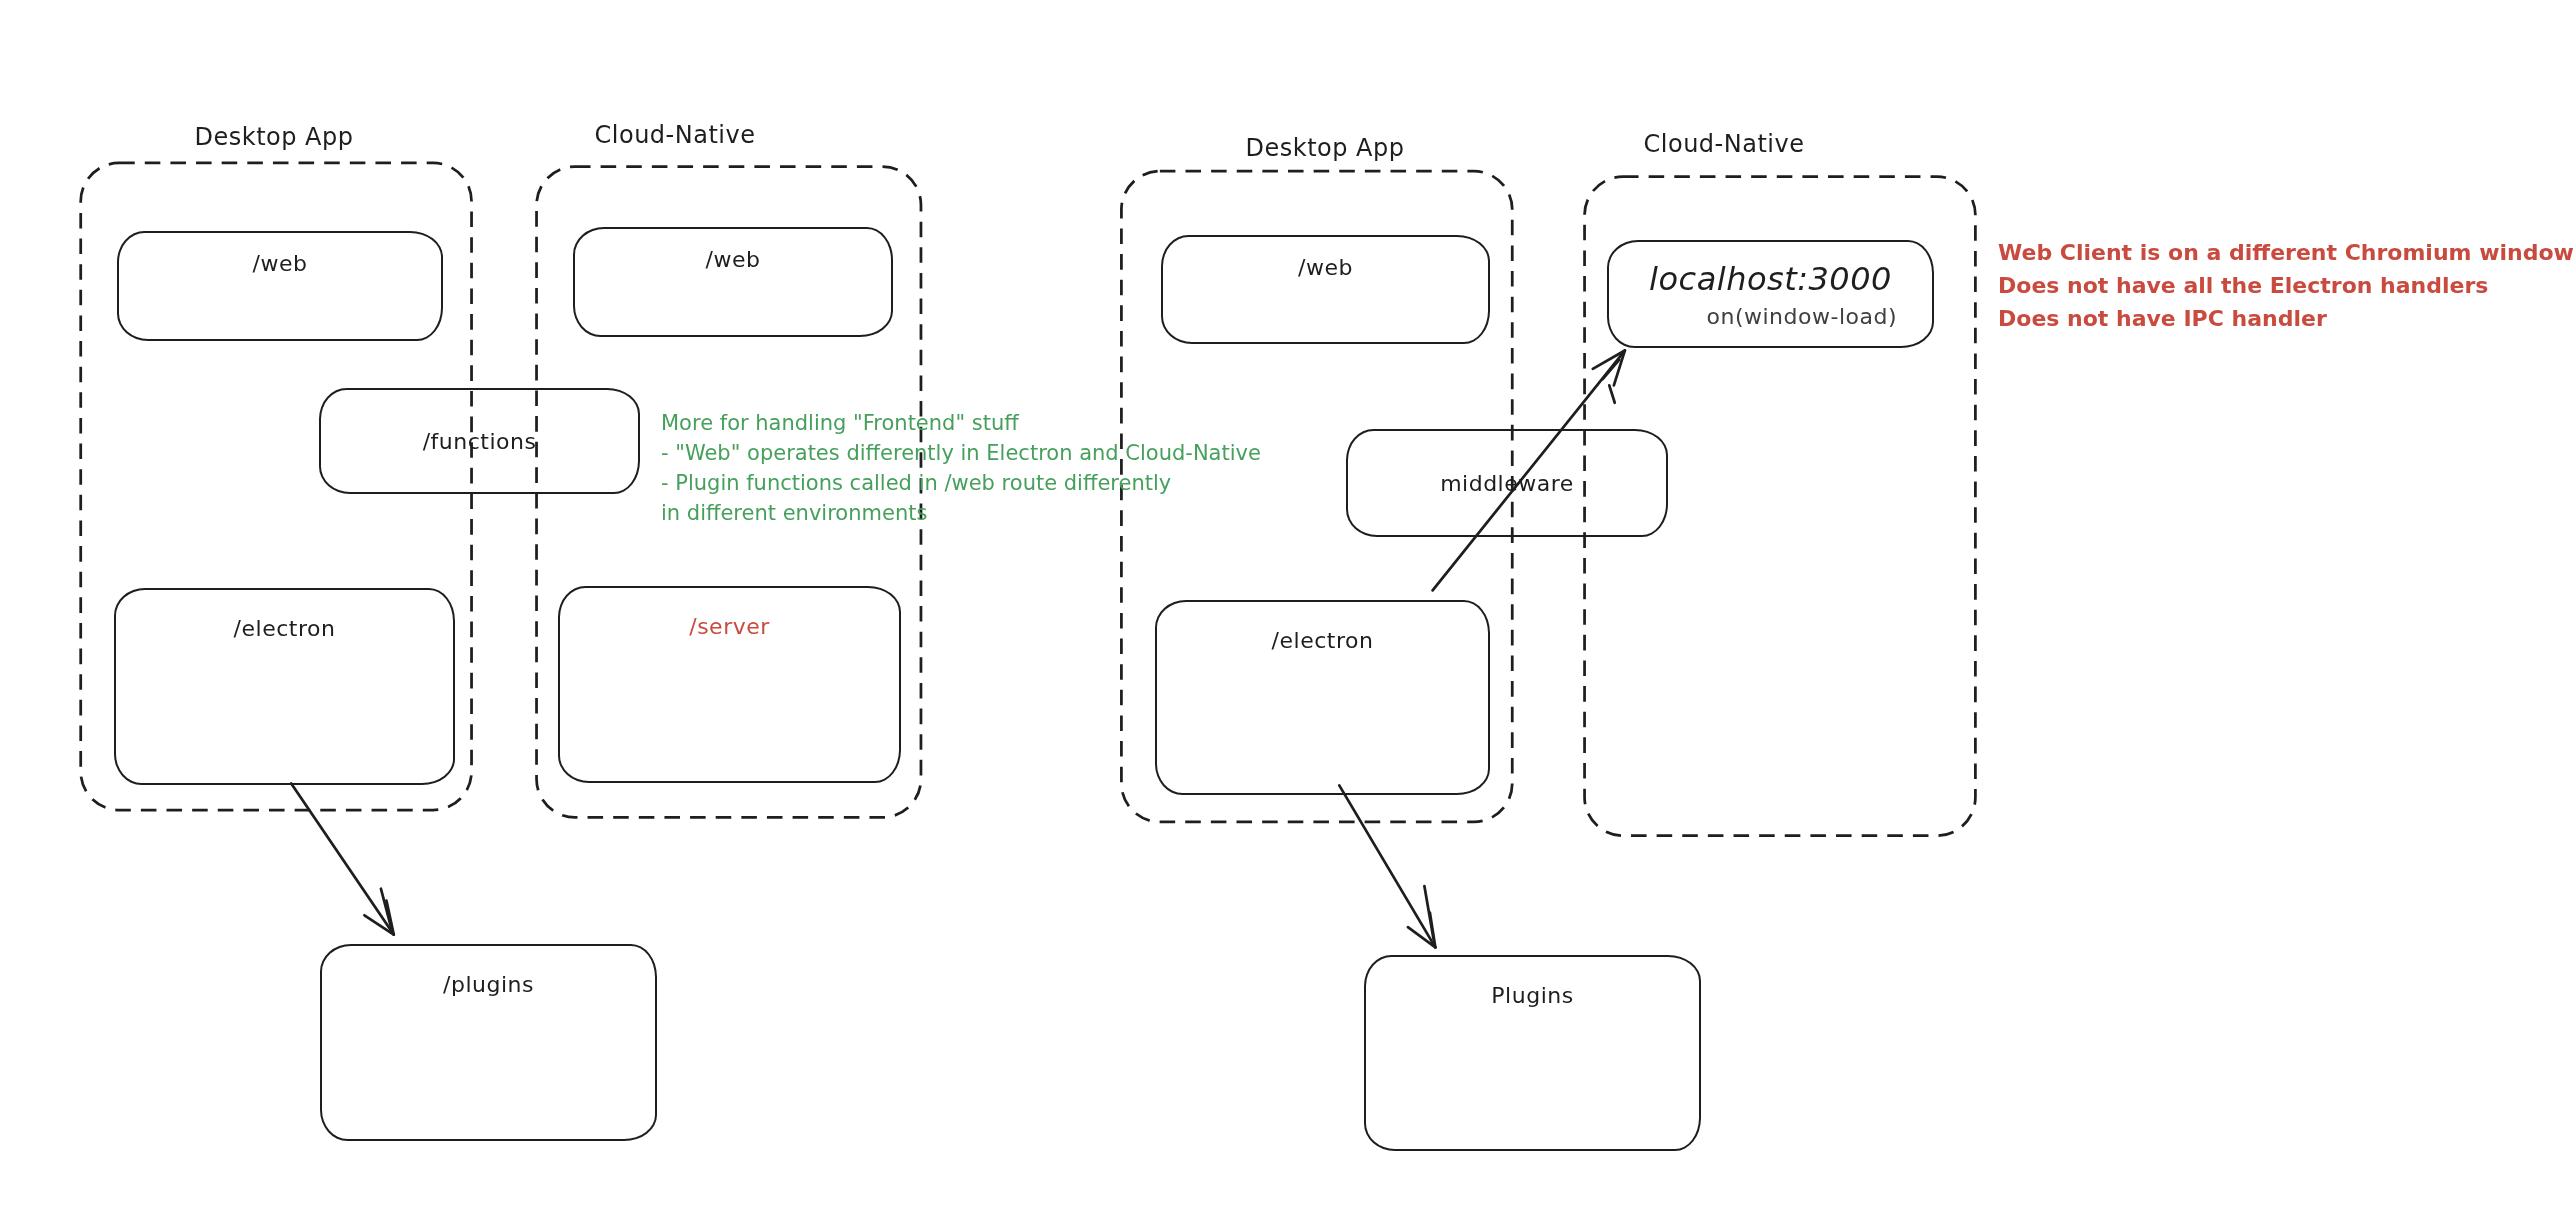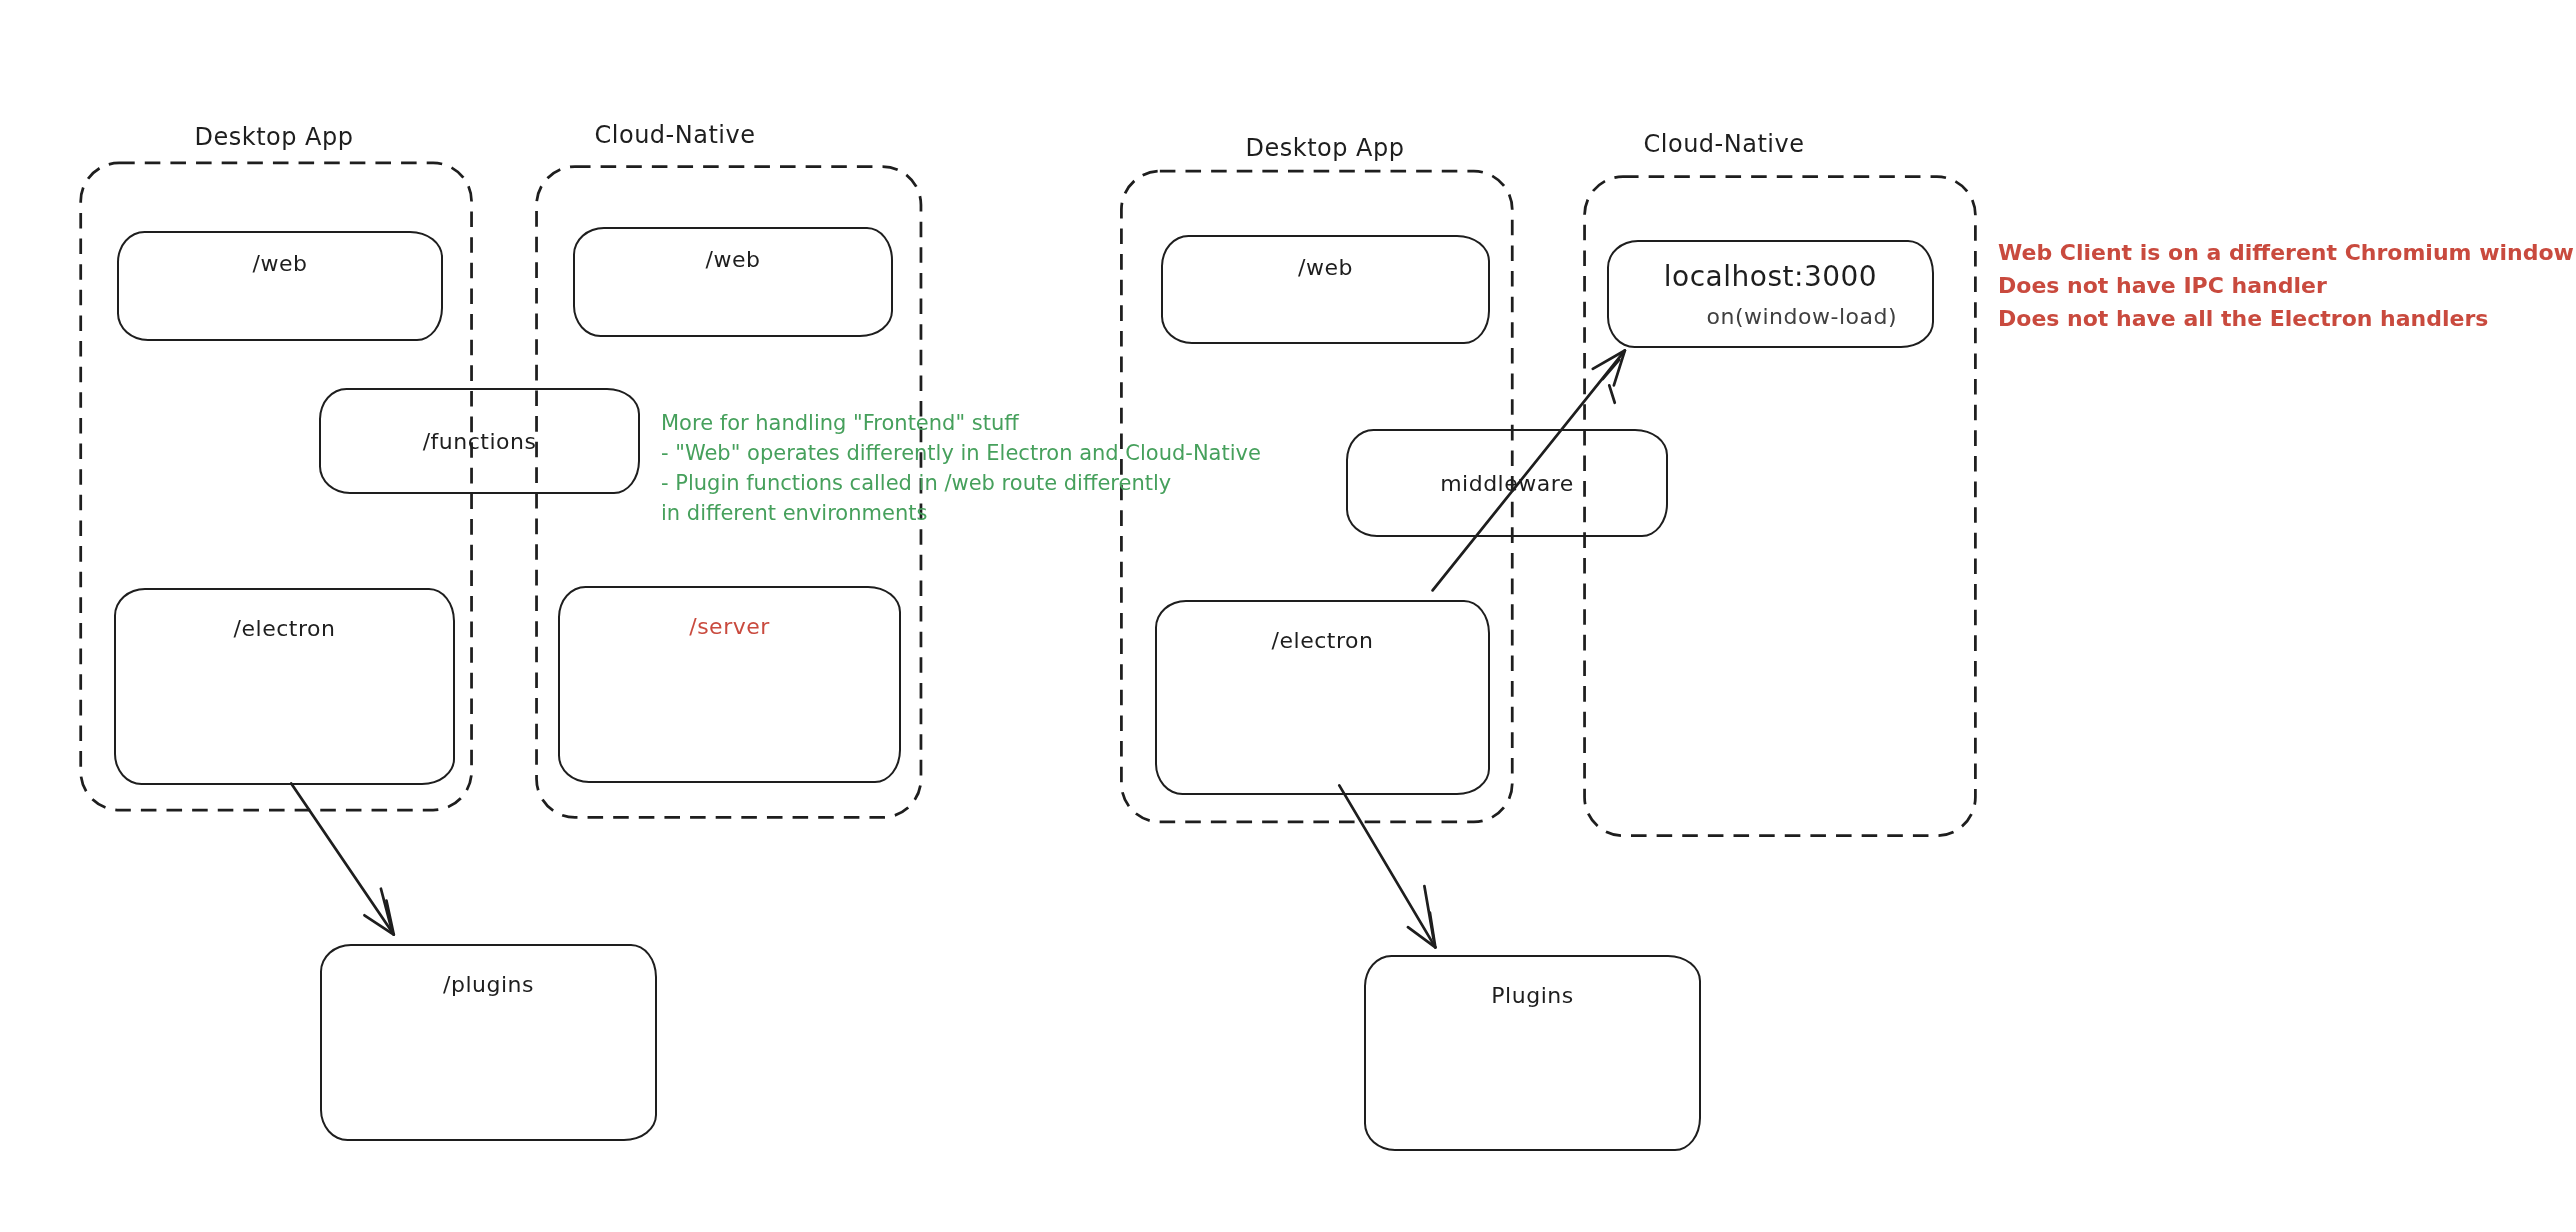--- a/index.html
+++ b/index.html
@@ -37,21 +37,21 @@
   .box.center { align-items: center; }
   .r-a { border-radius: 27.5px 33px 26px 31px / 31px 26px 33px 27.5px; }
   .r-b { border-radius: 31px 26px 33px 27.5px / 27.5px 33px 26px 31px; }
   .pad-sm { padding-top: 18.3px; }
   .pad-md { padding-top: 26px; }
 
   .note { position: absolute; white-space: nowrap; }
   .note-green { font-size: 21px; line-height: 30px; color: #46a05c; }
   .note-red   { font-size: 22px; line-height: 33px; color: #c94a3e; font-weight: bold; }
 
-  .localhost-title { font-size: 28px; }
+  .localhost-title { font-size: 32px; font-style: italic; }
   .window-load {
     position: absolute;
     right: 35px;
     top: 62px;
     color: #404040;
     font-size: 22px;
     letter-spacing: 0.5px;
   }
 </style>
 </head>
@@ -143,18 +143,18 @@
   <div class="box r-b pad-md" style="left:1155px; top:600px; width:335px; height:195px;">
     <span>/electron</span>
   </div>
 
   <div class="box r-a pad-md" style="left:1364px; top:955px; width:337px; height:196px;">
     <span>Plugins</span>
   </div>
 
   <div class="note note-red" style="left:1998px; top:236px;">
     <div>Web Client is on a different Chromium window</div>
+    <div>Does not have all the Electron handlers</div>
     <div>Does not have IPC handler</div>
-    <div>Does not have all the Electron handlers</div>
   </div>
 
 </div>
 
 
 </body></html>

